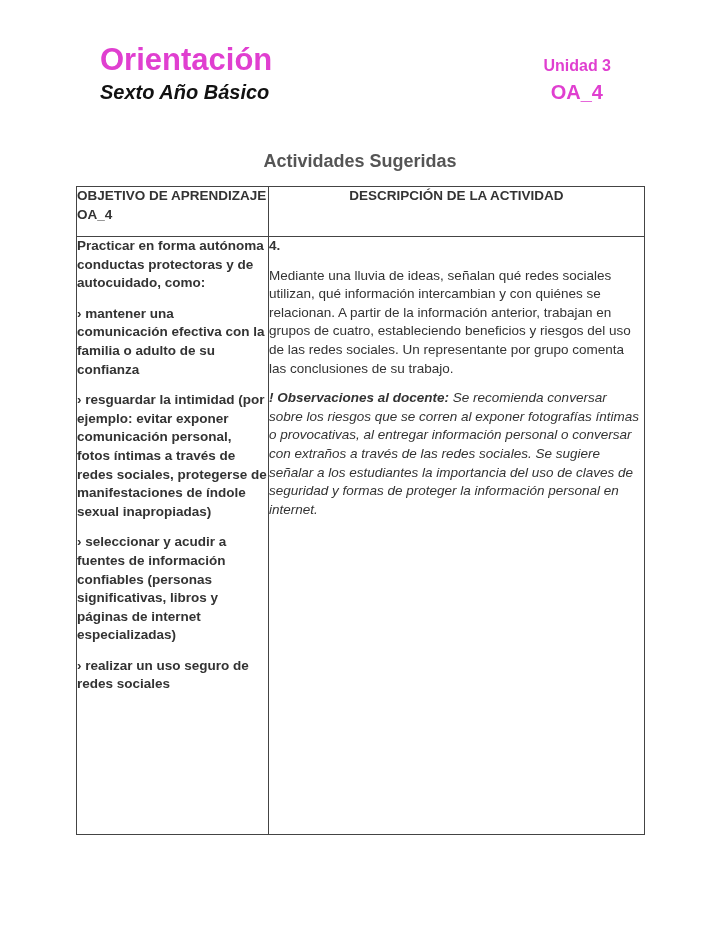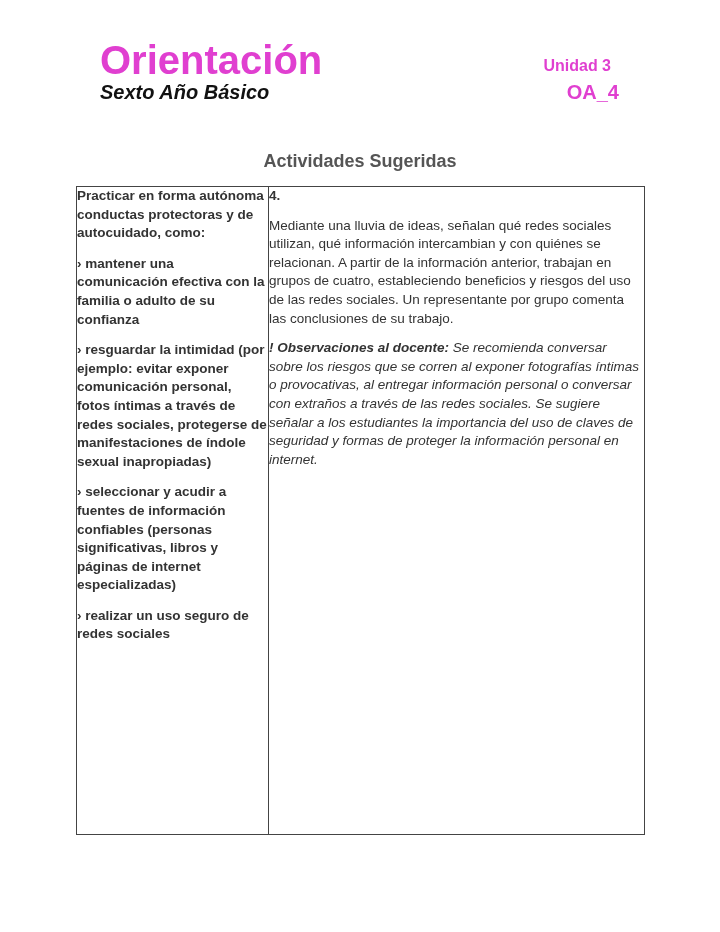--- a/index.html
+++ b/index.html
@@ -12,21 +12,21 @@
       height: 932px;
       position: relative;
       overflow: hidden;
       font-family: "Liberation Sans", sans-serif;
       color: #222222;
     }
     .subject-title {
       position: absolute;
       left: 100px;
       top: 42px;
-      font-size: 40px;
+      font-size: 31px;
       font-weight: bold;
       color: #e03fd0;
       line-height: 36px;
       margin: 0;
     }
     .grade-title {
       position: absolute;
       left: 100px;
       top: 79px;
       font-size: 20px;
@@ -41,21 +41,21 @@
       right: 109px;
       top: 53px;
       font-size: 16px;
       font-weight: bold;
       color: #e03fd0;
       line-height: 26px;
       text-align: right;
     }
     .oa-label {
       position: absolute;
-      right: 101px;
+      right: 117px;
       top: 79px;
       font-size: 20px;
       font-weight: bold;
       color: #e03fd0;
       line-height: 26px;
       text-align: right;
     }
     .section-title {
       position: absolute;
       left: 0;
@@ -139,20 +139,24 @@
 <div class="oa-label">OA_4</div>
 
 <h3 class="section-title">Actividades Sugeridas</h3>
 
 <table class="activities">
   <colgroup>
     <col class="col-left">
     <col class="col-right">
   </colgroup>
   <tbody>
+      <tr class="header-row">
+    <th class="head-left">OBJETIVO DE APRENDIZAJE OA_4</th>
+    <th class="head-right">DESCRIPCIÓN DE LA ACTIVIDAD</th>
+  </tr>
   <tr>
     <td class="objective-cell">
       <p>Practicar en forma autónoma conductas protectoras y de autocuidado, como:</p>
       <p>› mantener una comunicación efectiva con la familia o adulto de su confianza</p>
       <p>› resguardar la intimidad (por ejemplo: evitar exponer comunicación personal, fotos íntimas a través de redes sociales, protegerse de manifestaciones de índole sexual inapropiadas)</p>
       <p>› seleccionar y acudir a fuentes de información confiables (personas significativas, libros y páginas de internet especializadas)</p>
       <p>› realizar un uso seguro de redes sociales</p>
     </td>
     <td class="description-cell">
       <p class="activity-number">4.</p>

